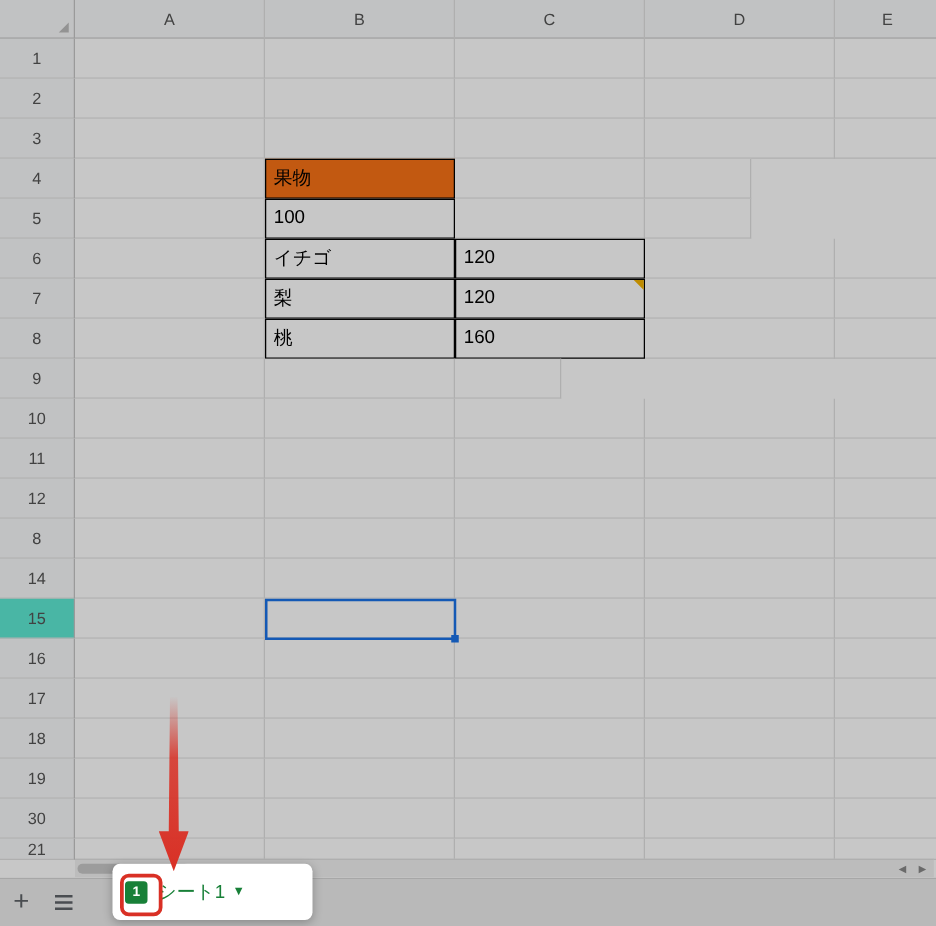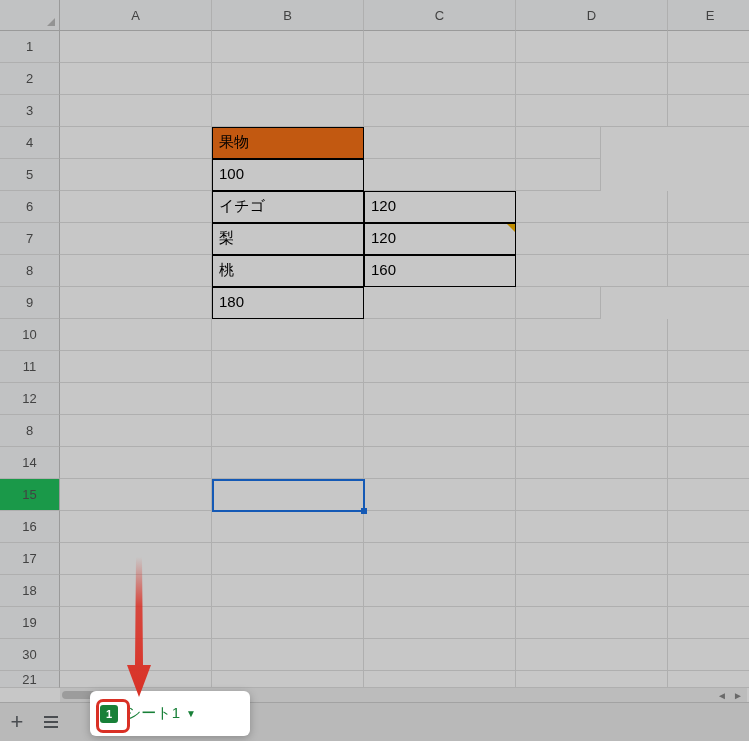--- a/index.html
+++ b/index.html
@@ -82,21 +82,21 @@
     line-height: 32px;
     text-align: center;
     color: #555;
     font-size: 13px;
     background: #f8f9fa;
     border-right: 1px solid #c6c6c6;
     border-bottom: 1px solid #e1e1e1;
     box-sizing: border-box;
   }
   .row-header.active {
-    background: #22c55e;
+    background: #5eead4;
   }
 
   
   .grid {
     position: absolute;
     left: 60px;
     top: 31px;
   }
   .grid-row { display:flex; }
   .cell {
@@ -399,21 +399,20 @@
       <div class="grid-row">
         <div class="cell"></div>
         <div class="cell tbl">桃</div>
         <div class="cell tbl num">160</div>
         <div class="cell"></div>
         <div class="cell" style="width:85px"></div>
       </div>
 
       <div class="grid-row">
         <div class="cell"></div>
-        <div class="cell tbl num">180</div>
         <div class="cell"></div>
         <div class="cell" style="width:85px"></div>
       </div>
 
       <div class="grid-row">
           <div class="cell"></div>
           <div class="cell"></div>
           <div class="cell"></div>
           <div class="cell"></div>
           <div class="cell" style="width:85px"></div>

